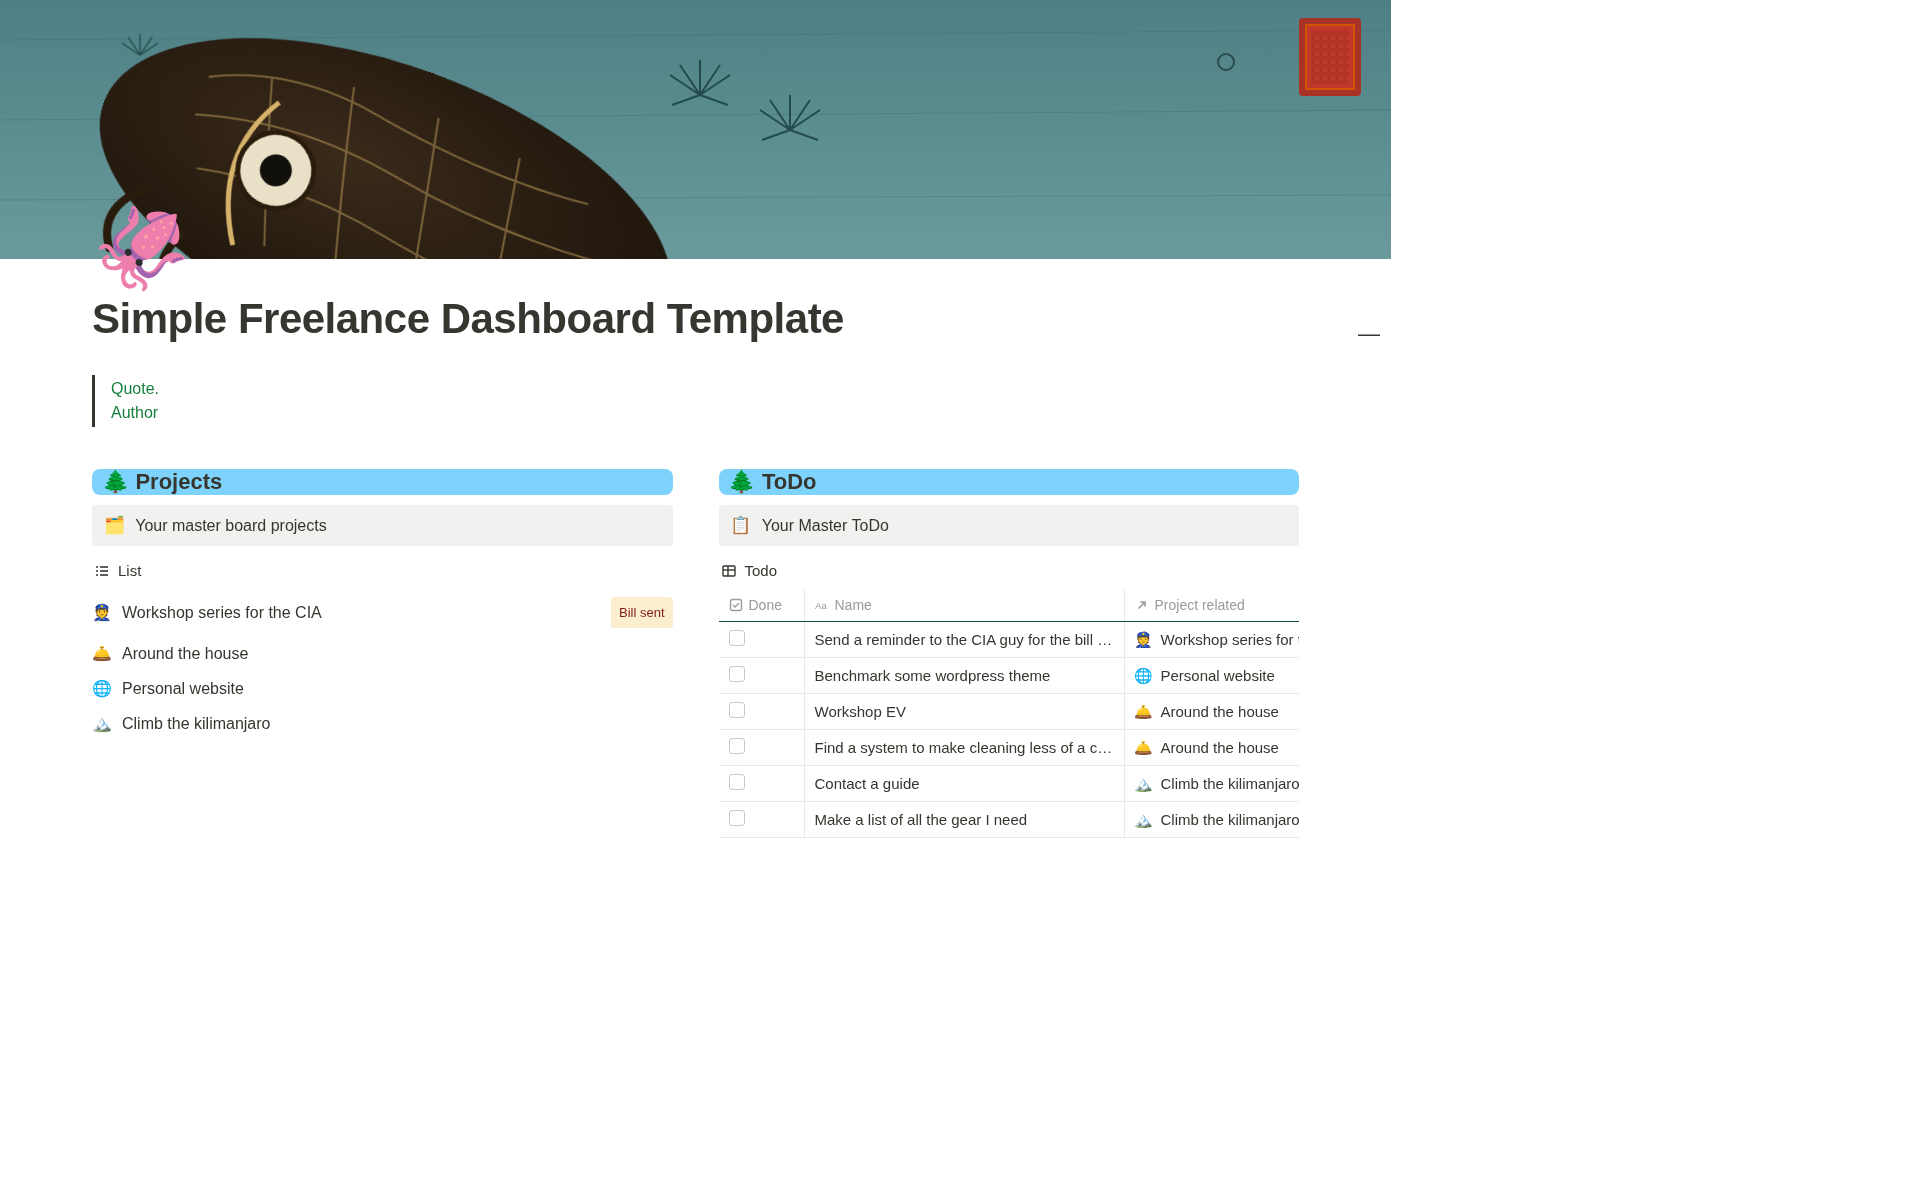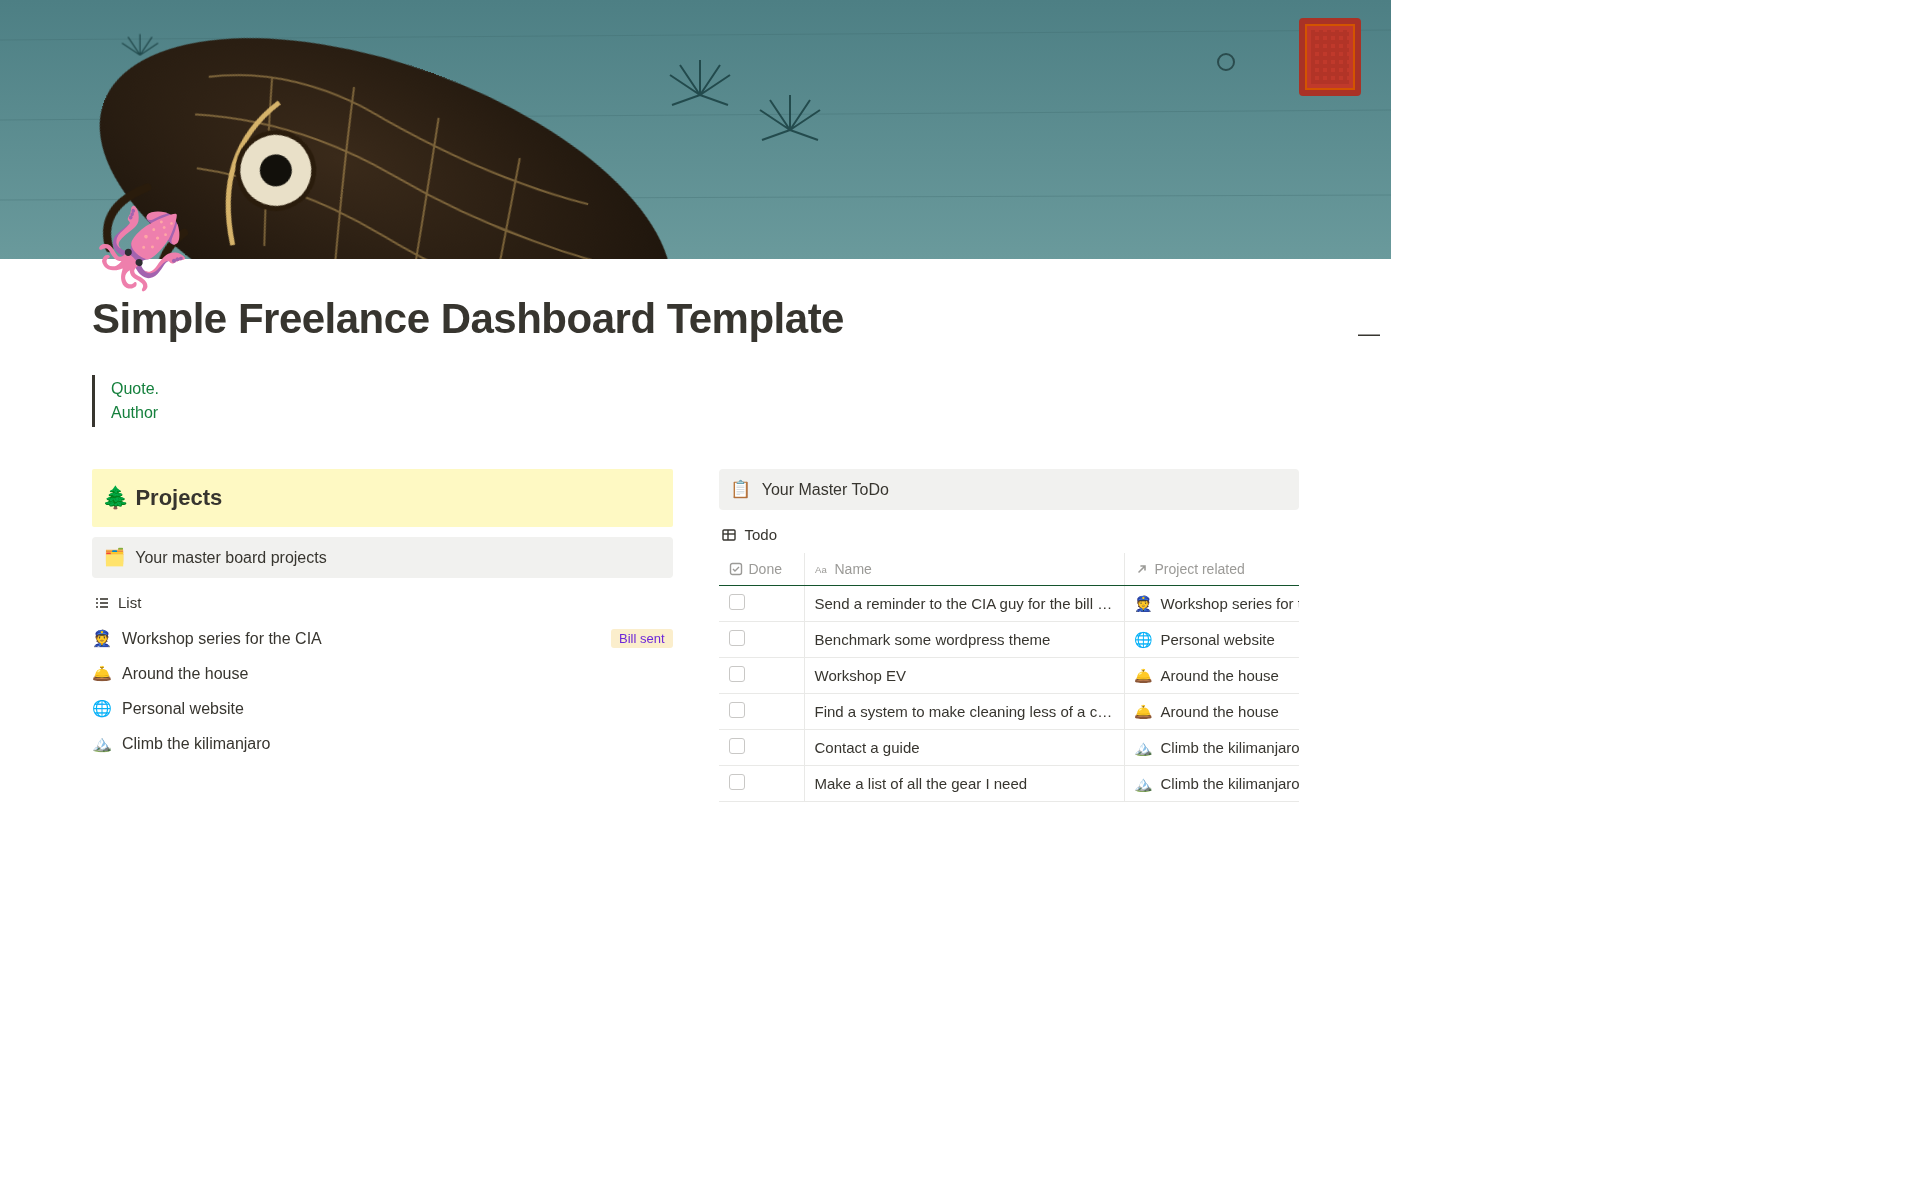--- a/index.html
+++ b/index.html
@@ -42,42 +42,42 @@
   .quote-block {
     margin-top: 32px; border-left: 3px solid #37352f; padding: 2px 0 2px 16px;
     font-size: 16px; color:#15803d;
   }
   .quote-block .line { line-height: 1.5; }
 
   .columns { display: flex; gap: 46px; margin-top: 42px; }
   .col { flex: 1; }
 
   .section-title {
-    background: #fef9c3; padding: 16px 10px; font-size: 22px; font-weight: 600;
-    border-radius: 2px; margin-bottom: 10px;
+    background: #7dd3fc; padding: 0 10px; font-size: 22px; font-weight: 600;
+    border-radius: 8px; margin-bottom: 10px;
   }
   .section-title .emoji { margin-right: 6px; }
 
   .callout {
     background: #f1f1ef; border-radius: 4px; padding: 10px 12px; display: flex;
     align-items: center; gap: 10px; font-size: 16px; margin-bottom: 10px;
   }
   .callout .emoji { font-size: 17px; }
 
   
   .view-label { display: flex; align-items: center; gap: 8px; font-size: 15px; color:#37352f; padding: 6px 2px 10px 2px; }
   .icon-list { width: 16px; height: 16px; display: inline-block; }
   .icon-list svg, .icon-table svg, .icon-check-col svg, .icon-aa svg, .icon-arrow svg { display: block; }
 
   .plist { display: flex; flex-direction: column; gap: 8px; padding-top: 4px; }
   .pitem { display: flex; align-items: center; justify-content: space-between; font-size: 16px; padding: 4px 0; }
   .pitem .left { display: flex; align-items: center; gap: 10px; }
   .pitem .emoji { width: 20px; text-align: center; }
   .tag {
-    background: #fbeecc; color: #6d28d9; font-size: 13px; padding: 2px 8px;
+    background: #fbeecc; color: #7f1d1d; font-size: 13px; padding: 8px 8px;
     border-radius: 3px; white-space: nowrap;
   }
 
   
   .icon-table { width: 16px; height: 16px; display: inline-block; }
   .todo-table { width: 100%; border-collapse: collapse; font-size: 15px; }
   .todo-table th {
     text-align: left; font-weight: 400; color: #9b9a97; padding: 8px 10px;
     border-bottom: 1px solid #14532d; border-right: 1px solid #e9e9e7;
     font-size: 14px;
@@ -227,20 +227,23 @@
         <div class="pitem">
           <span class="left">
             <span class="emoji">🏔️</span>
             <span>Climb the kilimanjaro</span>
           </span>
         </div>
       </div>
     </div>
 
     <div class="col">
+      <div class="section-title">
+        <span class="emoji">🌲</span><span>ToDo</span>
+      </div>
 
       <div class="callout">
         <span class="emoji">📋</span>
         <span>Your Master ToDo</span>
       </div>
 
       <div class="view-label">
         <span class="icon-table">
           <svg viewBox="0 0 16 16" width="16" height="16" fill="none" stroke="#37352f" stroke-width="1.4">
             <rect x="2" y="3" width="12" height="10" rx="1"></rect>

